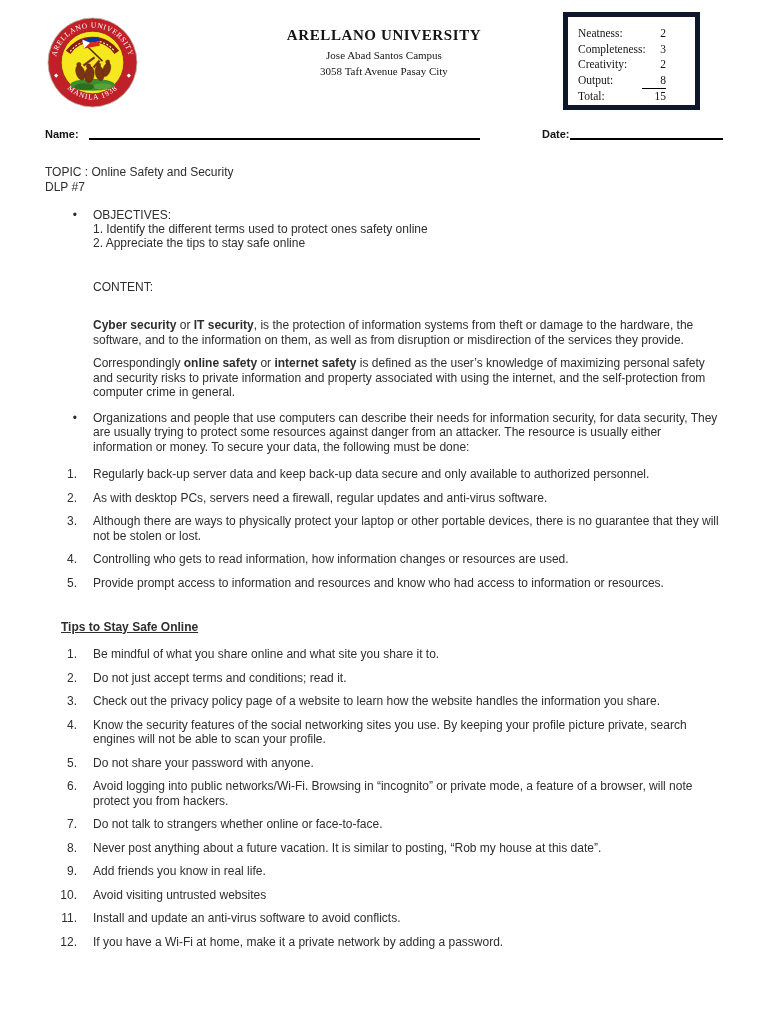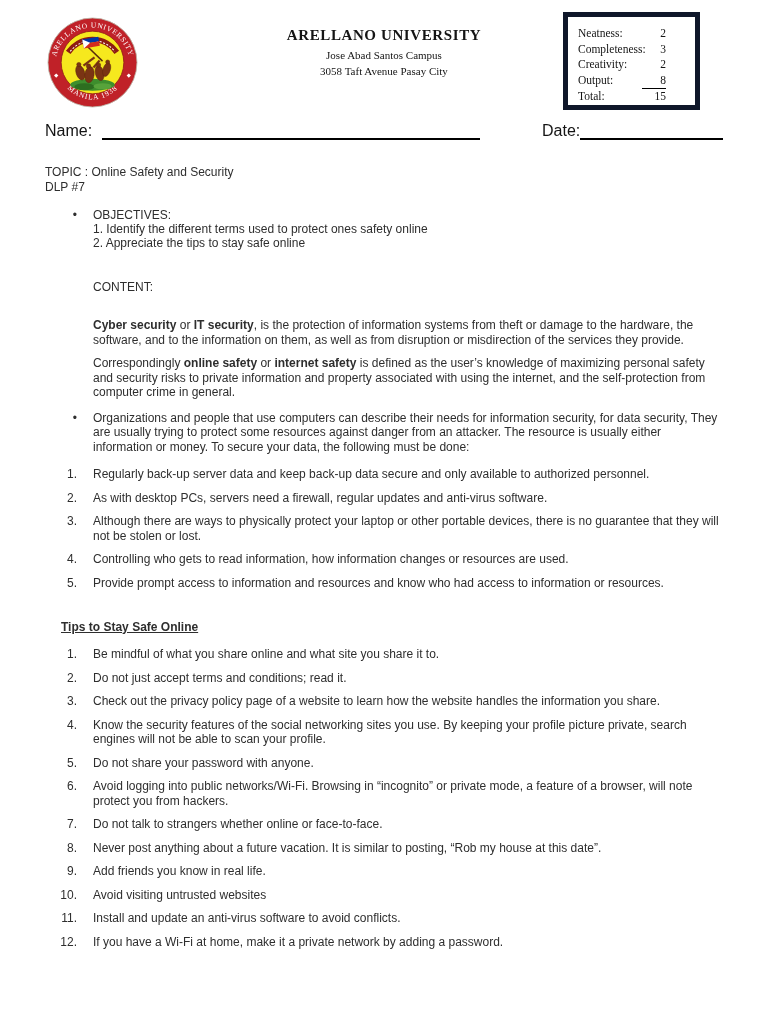--- a/index.html
+++ b/index.html
@@ -22,21 +22,21 @@
   .grade-box {
     position: absolute; right: 68px; top: 12px; width: 137px; height: 98px;
     border: 5px solid #0f172a; padding: 9px 0 0 10px;
     font-family: "Liberation Serif", serif; font-size: 11.5px; color: #151515;
   }
   .gb-row { display: flex; line-height: 15.5px; }
   .gb-label { flex: 1; }
   .gb-val { width: 24px; text-align: right; margin-right: 29px; }
   .gb-val.u-line { border-bottom: 1.5px solid #000; }
   
-  .student { margin: 13px 45px 0; font-weight: normal; font-size: 16px; color: #141414; }
+  .student { margin: 13px 45px 0; font-weight: bold; font-size: 11px; color: #141414; }
   .info-row { display: flex; align-items: flex-end; height: 15px; }
   .info-left  { width: 435px; display: flex; align-items: flex-end; }
   .info-gap   { width: 62px; }
   .info-right { width: 181px; display: flex; align-items: flex-end; }
   .blank { flex: 1; border-bottom: 2px solid #000; height: 10px; }
   .ml6 { margin-left: 6px; } .ml10 { margin-left: 10px; }
   
   .topic { margin: 25px 45px 0; line-height: 15px; }
   .flexrow { display: flex; }
   .marker-col { flex: 0 0 32px; text-align: right; }

